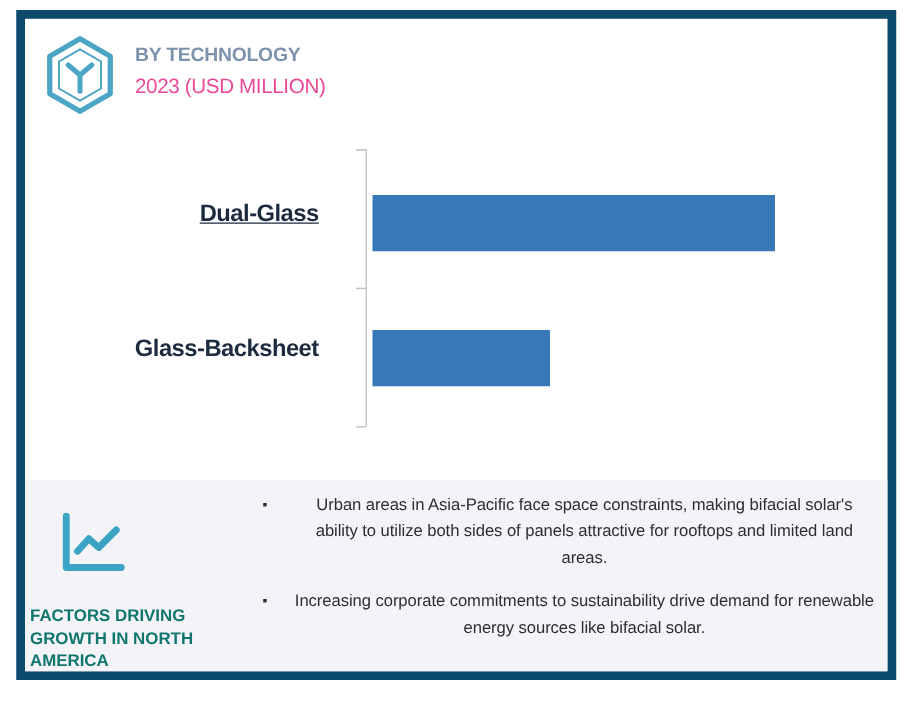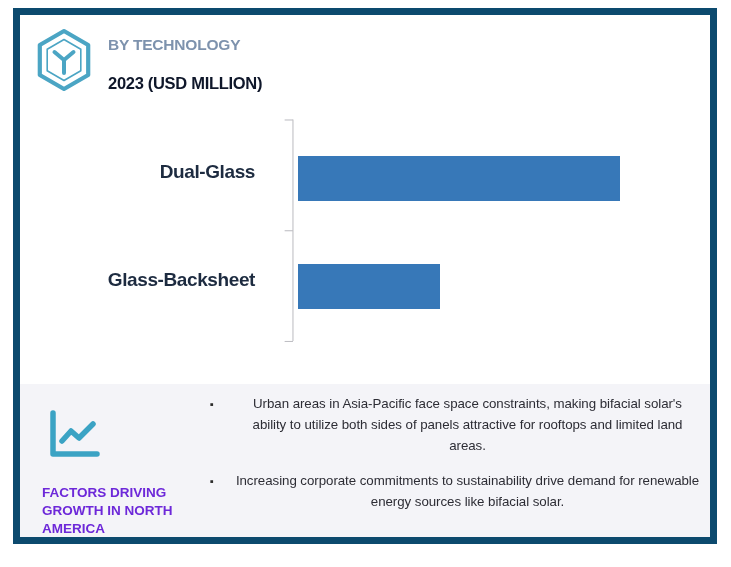--- a/index.html
+++ b/index.html
@@ -49,25 +49,25 @@
   .hdr-line1 {
     font-size: 15.5px;
     font-weight: bold;
     color: #7d92ad;
     letter-spacing: -0.2px;
     line-height: 19px;
     white-space: nowrap;
   }
   .hdr-line2 {
     font-size: 16.5px;
-    font-weight: bold;
-    color: #0f172a;
+    font-weight: normal;
+    color: #ec4899;
     letter-spacing: -0.3px;
     line-height: 22px;
-    margin-top: 18px;
+    margin-top: 4px;
     white-space: nowrap;
   }
 
   
   #chart {
     position: absolute;
     left: 0;
     top: 86px;
     width: 100%;
     height: 283px;
@@ -107,26 +107,26 @@
   }
   #panel-icon {
     position: absolute;
     left: 27px;
     top: 26px;
     width: 56px;
     height: 50px;
   }
   #panel-title {
     position: absolute;
-    left: 22px;
+    left: 4px;
     top: 100px;
     width: 170px;
     font-size: 13.5px;
     font-weight: bold;
-    color: #6d28d9;
+    color: #0f766e;
     line-height: 18px;
     letter-spacing: 0px;
   }
   #bullets {
     position: absolute;
     left: 190px;
     top: 9px;
     width: 490px;
   }
   .bullet-row {
@@ -179,21 +179,21 @@
     <svg id="chart-plot" viewBox="0 0 704 283" xmlns="http://www.w3.org/2000/svg">
 
       <line x1="278.5" y1="16" x2="278.5" y2="242" stroke="#bfbfc4" stroke-width="1.1"></line>
 
       <line x1="270" y1="16.5" x2="278.5" y2="16.5" stroke="#bfbfc4" stroke-width="1.1"></line>
       <line x1="270" y1="129.5" x2="278.5" y2="129.5" stroke="#bfbfc4" stroke-width="1.1"></line>
       <line x1="270" y1="242.5" x2="278.5" y2="242.5" stroke="#bfbfc4" stroke-width="1.1"></line>
     </svg>
 
     <div class="bar" style="top:55px; width:322px;"></div>
-    <div class="cat-label" style="top:60px;">Dual-Glass</div>
+    <div class="cat-label" style="top:60px;text-decoration:underline;">Dual-Glass</div>
 
     <div class="bar" style="top:163px; width:142px;"></div>
     <div class="cat-label" style="top:168px;">Glass-Backsheet</div>
 
   </div>
 
   <div id="bottom-panel">
 
     <div id="panel-icon">
       <svg width="56" height="50" viewBox="0 0 56 50" xmlns="http://www.w3.org/2000/svg">

